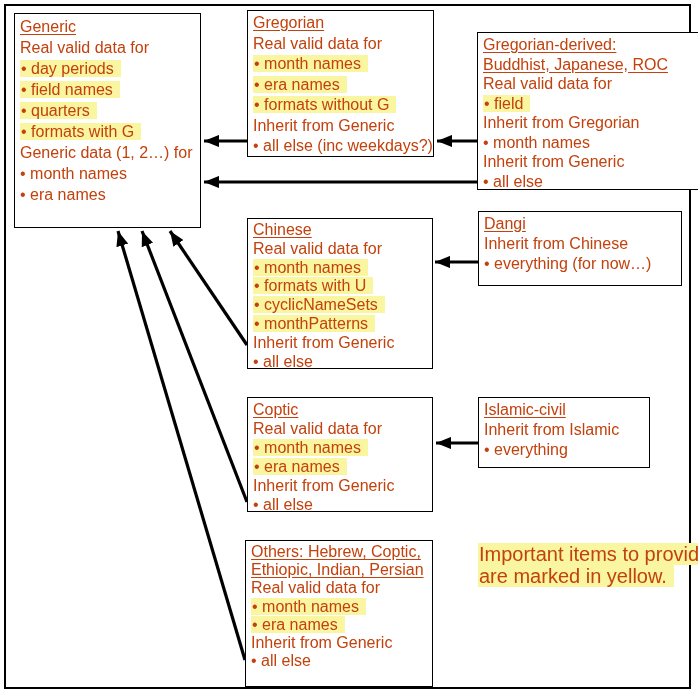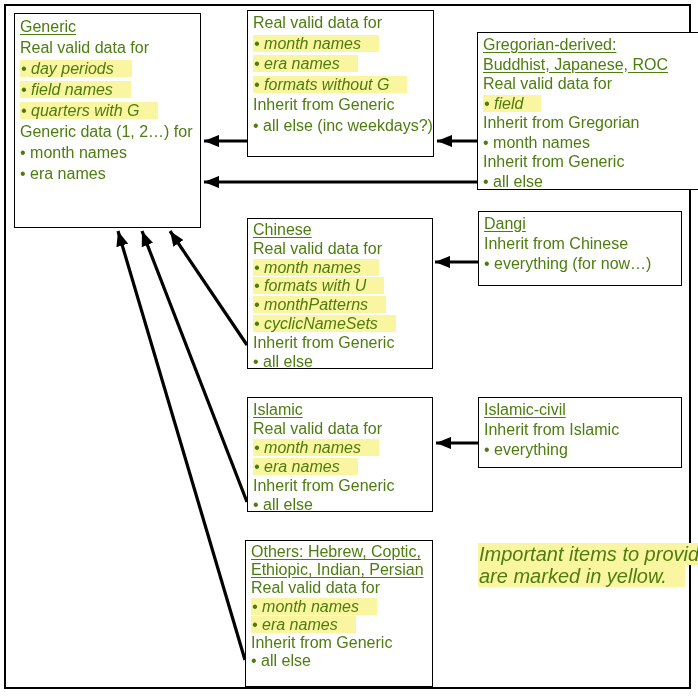--- a/index.html
+++ b/index.html
@@ -1,39 +1,39 @@
 <!DOCTYPE html>
 <html style="--hl: #FAF5A0;"><head>
 <meta charset="utf-8">
 <style>
   html,body { margin:0; padding:0; background:#ffffff; }
   .canvas {
     position:relative; width:698px; height:696px; background:#ffffff;
-    font-family:"Liberation Sans", sans-serif; color:#4d7c0f;
+    font-family:"Liberation Sans", sans-serif; color:#c2410c;
   }
   .frame {
     position:absolute; left:4px; top:4px; width:683px; height:681px;
     border:2.5px solid #000;
   }
   .arrows { position:absolute; left:0; top:0; pointer-events:none; }
   .box {
     position:absolute; box-sizing:border-box; background:#fff;
     border:1.5px solid #000; padding:2px 5px; font-size:16px;
     white-space:nowrap;
   }
   .ln { display:block; }
   .u { text-decoration:underline; text-underline-offset:2px; }
-  .hl { background:var(--hl,#FAF5A0); padding:0 18px 0 1px;font-style:italic; }
+  .hl { background:var(--hl,#FAF5A0); padding:0 7px 0 1px; }
   #box-generic          { left:14px;  top:13px;  width:187px; height:215px; line-height:21px; }
   #box-gregorian        { left:247px; top:10px;  width:187px; height:147px; line-height:20.5px; }
   #box-gregorian-derived{ left:477px; top:32px;  width:225px; height:158px; line-height:19.5px; }
   #box-chinese          { left:247px; top:218px; width:186px; height:151px; line-height:18.8px; }
   #box-dangi            { left:478px; top:211px; width:204px; height:75px;  line-height:20px; }
   #box-islamic          { left:247px; top:397px; width:186px; height:115px; line-height:19px; }
-  #box-islamic-civil    { left:478px; top:397px; width:204px; height:71px;  line-height:20px; }
+  #box-islamic-civil    { left:478px; top:397px; width:172px; height:71px;  line-height:20px; }
   #box-others           { left:245px; top:540px; width:188px; height:147px; line-height:18.2px; }
   #note {
     position:absolute; left:478px; top:543px; font-size:20px;
     line-height:22px; white-space:nowrap;
   }
 </style>
 </head>
 <body>
 
 <div class="canvas">
@@ -53,27 +53,29 @@
     <line x1="247" y1="345" x2="170" y2="231" stroke="#000" stroke-width="3.2" marker-end="url(#ah)"></line>
     <line x1="247" y1="502" x2="142" y2="231" stroke="#000" stroke-width="3.2" marker-end="url(#ah)"></line>
     <line x1="245" y1="660" x2="118" y2="231" stroke="#000" stroke-width="3.2" marker-end="url(#ah)"></line>
   </svg>
 
   <div class="box" id="box-generic">
     <span class="ln"><span class="u">Generic</span></span>
     <span class="ln"><span>Real valid data for</span></span>
     <span class="ln"><span class="hl">• day periods</span></span>
     <span class="ln"><span class="hl">• field names</span></span>
-    <span class="ln"><span class="hl">• quarters with G</span></span>
+    <span class="ln"><span class="hl">• quarters</span></span>
+    <span class="ln"><span class="hl">• formats with G</span></span>
     <span class="ln"><span>Generic data (1, 2…) for</span></span>
     <span class="ln"><span>• month names</span></span>
     <span class="ln"><span>• era names</span></span>
   </div>
 
   <div class="box" id="box-gregorian">
+    <span class="ln"><span class="u">Gregorian</span></span>
     <span class="ln"><span>Real valid data for</span></span>
     <span class="ln"><span class="hl">• month names</span></span>
     <span class="ln"><span class="hl">• era names</span></span>
     <span class="ln"><span class="hl">• formats without G</span></span>
     <span class="ln"><span>Inherit from Generic</span></span>
     <span class="ln"><span>• all else (inc weekdays?)</span></span>
   </div>
 
   <div class="box" id="box-gregorian-derived">
     <span class="ln"><span class="u">Gregorian-derived:</span></span>
@@ -84,34 +86,34 @@
     <span class="ln"><span>• month names</span></span>
     <span class="ln"><span>Inherit from Generic</span></span>
     <span class="ln"><span>• all else</span></span>
   </div>
 
   <div class="box" id="box-chinese">
     <span class="ln"><span class="u">Chinese</span></span>
     <span class="ln"><span>Real valid data for</span></span>
     <span class="ln"><span class="hl">• month names</span></span>
     <span class="ln"><span class="hl">• formats with U</span></span>
+    <span class="ln"><span class="hl">• cyclicNameSets</span></span>
     <span class="ln"><span class="hl">• monthPatterns</span></span>
-    <span class="ln"><span class="hl">• cyclicNameSets</span></span>
     <span class="ln"><span>Inherit from Generic</span></span>
     <span class="ln"><span>• all else</span></span>
   </div>
 
   <div class="box" id="box-dangi">
     <span class="ln"><span class="u">Dangi</span></span>
     <span class="ln"><span>Inherit from Chinese</span></span>
     <span class="ln"><span>• everything (for now…)</span></span>
   </div>
 
   <div class="box" id="box-islamic">
-    <span class="ln"><span class="u">Islamic</span></span>
+    <span class="ln"><span class="u">Coptic</span></span>
     <span class="ln"><span>Real valid data for</span></span>
     <span class="ln"><span class="hl">• month names</span></span>
     <span class="ln"><span class="hl">• era names</span></span>
     <span class="ln"><span>Inherit from Generic</span></span>
     <span class="ln"><span>• all else</span></span>
   </div>
 
   <div class="box" id="box-islamic-civil">
     <span class="ln"><span class="u">Islamic-civil</span></span>
     <span class="ln"><span>Inherit from Islamic</span></span>

